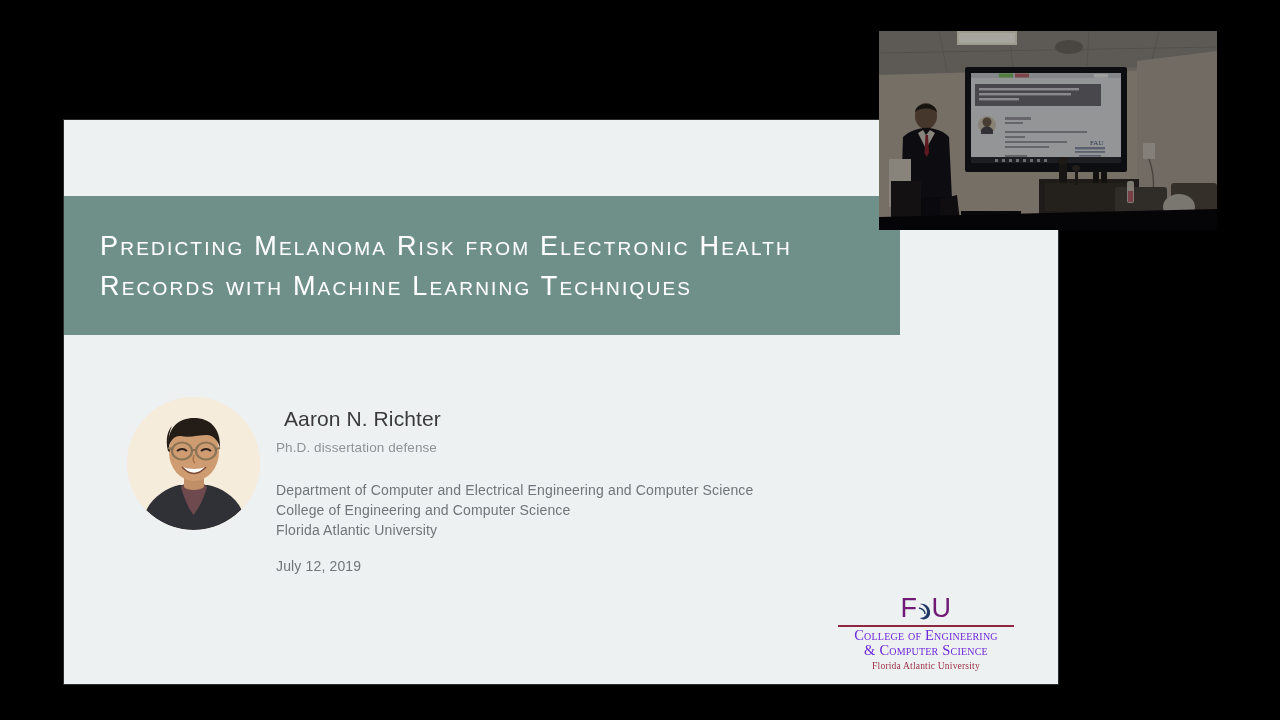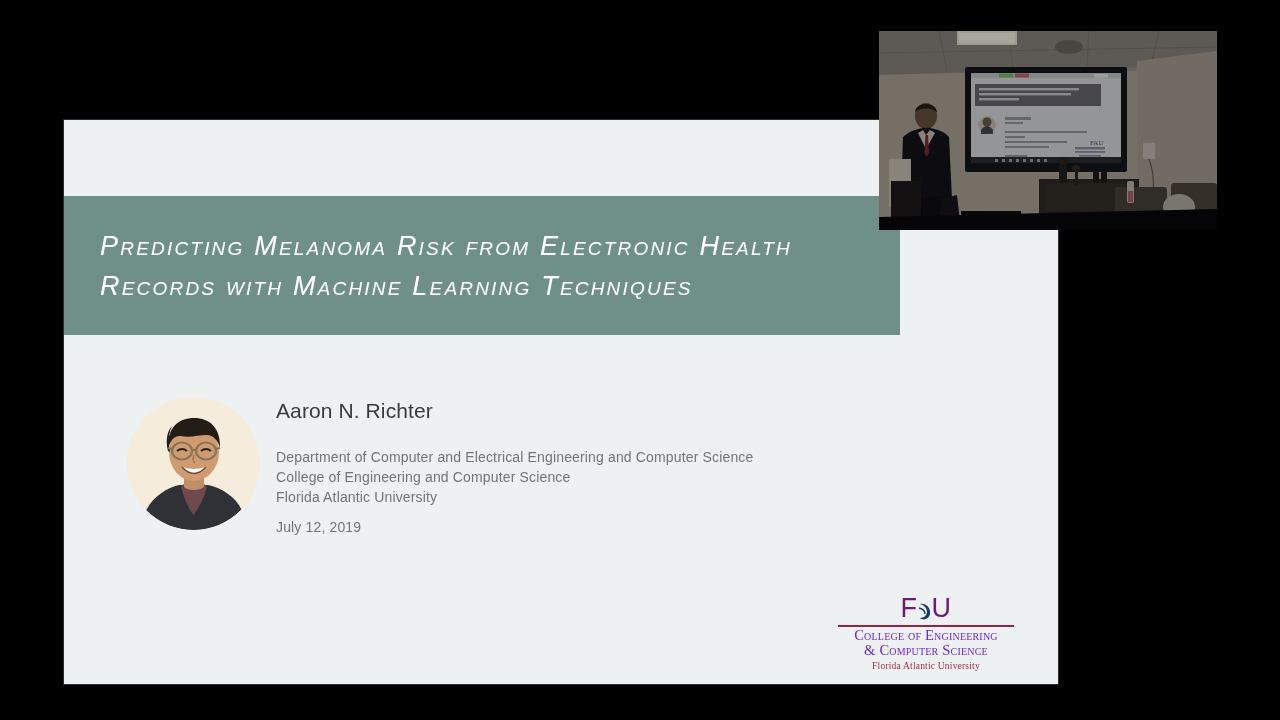--- a/index.html
+++ b/index.html
@@ -14,21 +14,21 @@
     position:absolute;left:64px;top:120px;width:994px;height:564px;
     background:#eef1f2;
     box-shadow:0 0 0 1px rgba(120,130,135,.35);
     overflow:hidden;
   }
   .slide-inner{position:absolute;inset:0;}
 
   .title-band{
     position:absolute;left:0;top:76px;width:836px;height:139px;
     background:#6f9089;
-    display:flex;align-items:center;font-style:italic;
+    display:flex;align-items:center;
   }
   .title-text{
     color:#ffffff;
     font-size:27px;
     font-variant:small-caps;
     letter-spacing:2.2px;
     line-height:40px;
     padding:0 28px 0 36px;
     width:100%;
     box-sizing:border-box;
@@ -42,35 +42,35 @@
     border-radius:50%;
     overflow:hidden;
     background:#f5ead8;
   }
   .avatar svg{display:block;width:133px;height:133px;}
 
   .author-block{
     position:absolute;left:212px;top:278px;width:560px;
   }
   .author-name{
-    font-size:21px;color:#3a3a3a;line-height:25px;margin:0;
+    font-size:21px;color:#3a3a3a;line-height:25px;margin:8px;
     font-weight:400;letter-spacing:.1px;
   }
   .author-sub{
     font-size:13.5px;color:#8d9396;line-height:17px;margin:1px 0 0 0;
     letter-spacing:.1px;
   }
   .affil{
     margin-top:24px;
     font-size:14px;color:#6f7679;line-height:20px;
     letter-spacing:.15px;
   }
   .affil div{white-space:pre-wrap;}
   .date-line{
-    margin-top:12px;font-size:14px;color:#6f7679;letter-spacing:.15px;
+    margin-top:18px;font-size:14px;color:#6f7679;letter-spacing:.15px;
   }
 
   
   .fau-logo{
     position:absolute;left:774px;top:474px;width:176px;height:72px;
     text-align:center;
   }
   .fau-mark{
     height:29px;line-height:29px;
     font-family:Liberation Sans, sans-serif;
@@ -156,20 +156,21 @@
             <path d="M67 58 q-2 6 1 8" stroke="#a9754f" stroke-width="1.6" fill="none"></path>
 
             <path d="M55 70 q12 12 24 0 q-12 4 -24 0 Z" fill="#ffffff"></path>
             <path d="M55 70 q12 13 24 0" stroke="#7c4b3a" stroke-width="1.6" fill="none"></path>
           </g>
         </svg>
       </div>
 
       <div class="author-block">
         <p class="author-name">Aaron N. Richter</p>
+        <p class="author-sub">Ph.D. dissertation defense</p>
 
         <div class="affil">
           <div>Department of Computer and Electrical Engineering and Computer Science</div>
           <div>College of Engineering and Computer Science</div>
           <div>Florida Atlantic University</div>
         </div>
 
         <div class="date-line">July 12, 2019</div>
       </div>
 

